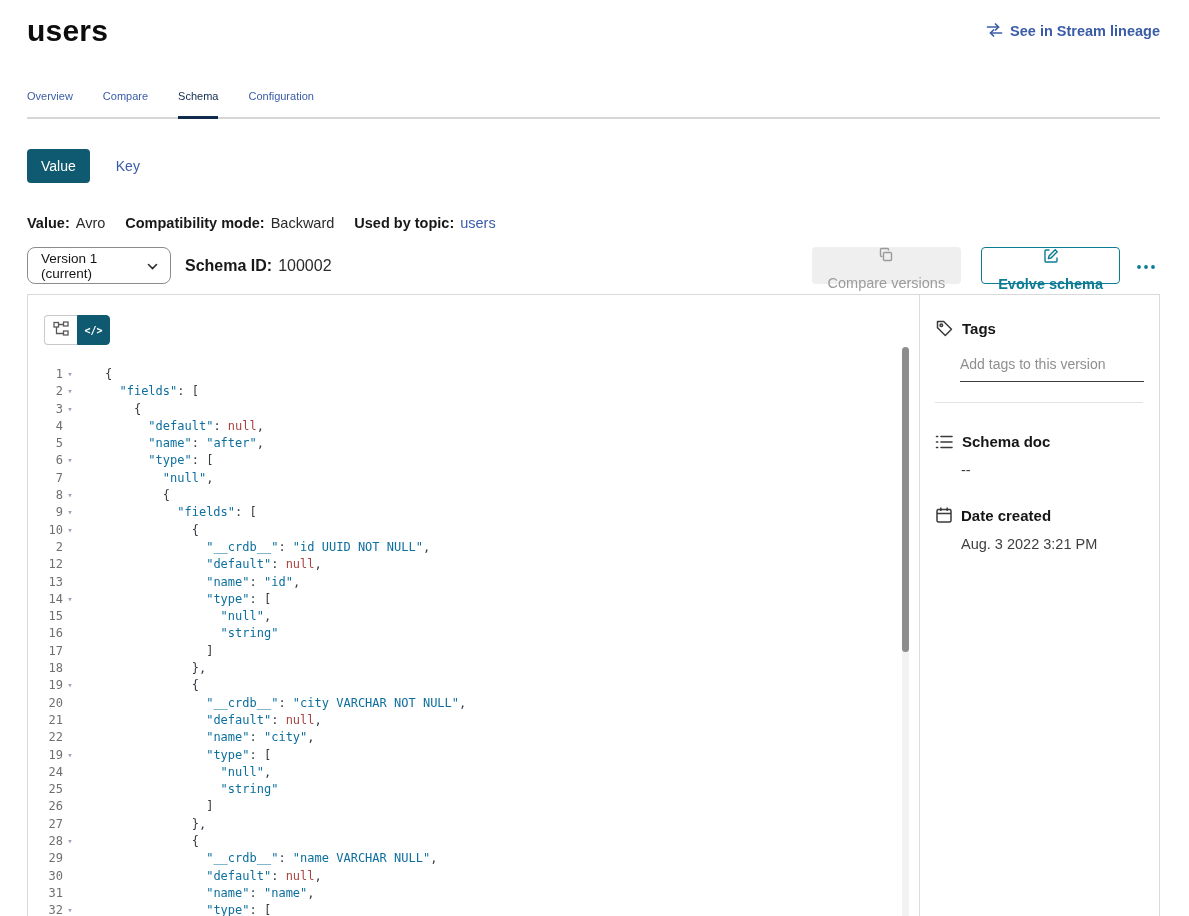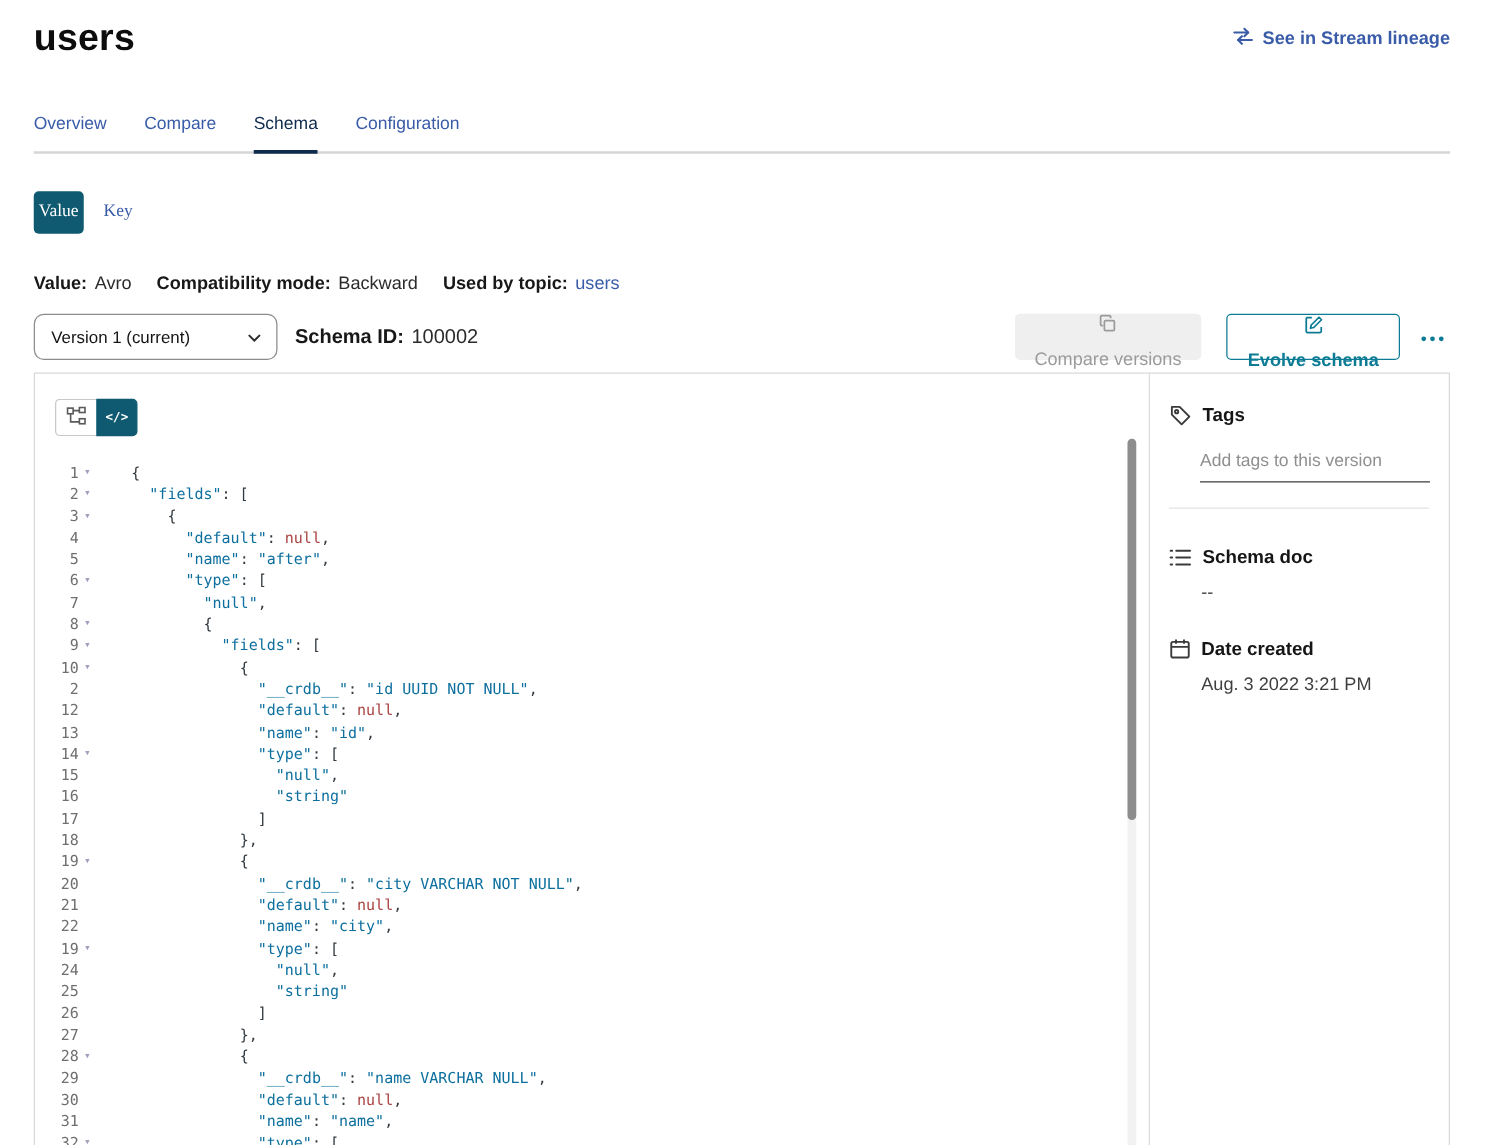--- a/index.html
+++ b/index.html
@@ -11,41 +11,41 @@
   }
   .page { padding:10px 29px 0 27px; }
 
   
   .header { display:flex; justify-content:space-between; align-items:center; height:42px; }
   .title { margin:0; font-size:30px; font-weight:700; letter-spacing:.2px; color:#0d0d0d; }
   .lineage-link { display:flex; align-items:center; gap:7px; color:#3a5ca8; font-size:14.5px; font-weight:700; text-decoration:none; cursor:pointer; }
 
   
   .tabs { display:flex; margin-top:38px; border-bottom:2px solid #d6d6d6; }
-  .tab { margin-right:30px; padding-bottom:15px; font-size:14px; color:#3a5ca8; cursor:pointer; position:relative; }
+  .tab { margin-right:30px; padding-bottom:15px; font-size:11px; color:#3a5ca8; cursor:pointer; position:relative; }
   .tab.active { color:#0f2b4d; font-weight:400; }
   .tab.active::after { content:""; position:absolute; left:0; right:0; bottom:-2px; height:3px; background:#0f2b4d; }
 
   
   .kv-toggle { margin-top:30px; display:flex; align-items:center; }
-  .kv-btn { font-family:Liberation Serif, serif; font-size:14px; border:none; background:transparent; color:#3a5ca8; padding:9px 4px; border-radius:4px; cursor:pointer; }
+  .kv-btn { font-family:Liberation Sans, sans-serif; font-size:14px; border:none; background:transparent; color:#3a5ca8; padding:9px 14px; border-radius:4px; cursor:pointer; }
   .kv-btn.active { background:#0f5a70; color:#fff; }
   .kv-btn:not(.active){ margin-left:12px; }
 
   
   .meta-row { margin-top:32px; display:flex; align-items:center; font-size:14.5px; }
   .meta-label { font-weight:700; color:#181818; }
   .meta-value { margin-left:6px; color:#2b2b2b; }
   .meta-link { margin-left:6px; color:#3a5ca8; text-decoration:none; cursor:pointer; }
   .ml20 { margin-left:20px; }
   .ml14 { margin-left:14px; }
 
   
   .toolbar { margin-top:16px; display:flex; align-items:center; }
-  .version-select { width:195px; height:37px; border:1px solid #8c8c8c; border-radius:8px; background:#fff;
+  .version-select { width:144px; height:37px; border:1px solid #8c8c8c; border-radius:8px; background:#fff;
     display:flex; align-items:center; justify-content:space-between; padding:0 12px 0 13px;
     font-size:13.5px; color:#141414; cursor:pointer; }
   .spacer { flex:1; }
   .btn { height:37px; display:inline-flex; align-items:center; gap:9px; border-radius:4px; font-size:14.5px; padding:0 16px; cursor:pointer; font-family:inherit;flex-direction:column; }
   .btn-gray { background:#efefef; border:none; color:#9b9b9b; }
   .btn-outline { margin-left:20px; background:#fff; border:1px solid #0c7c95; color:#0c7c95;font-weight:bold; }
   .more-btn { margin-left:12px; background:none; border:none; padding:8px 4px; cursor:pointer; color:#0c7c95; display:flex; align-items:center; }
 
   
   .main-panel { margin-top:10px; height:660px; border:1px solid #d9d9d9; display:flex; }

